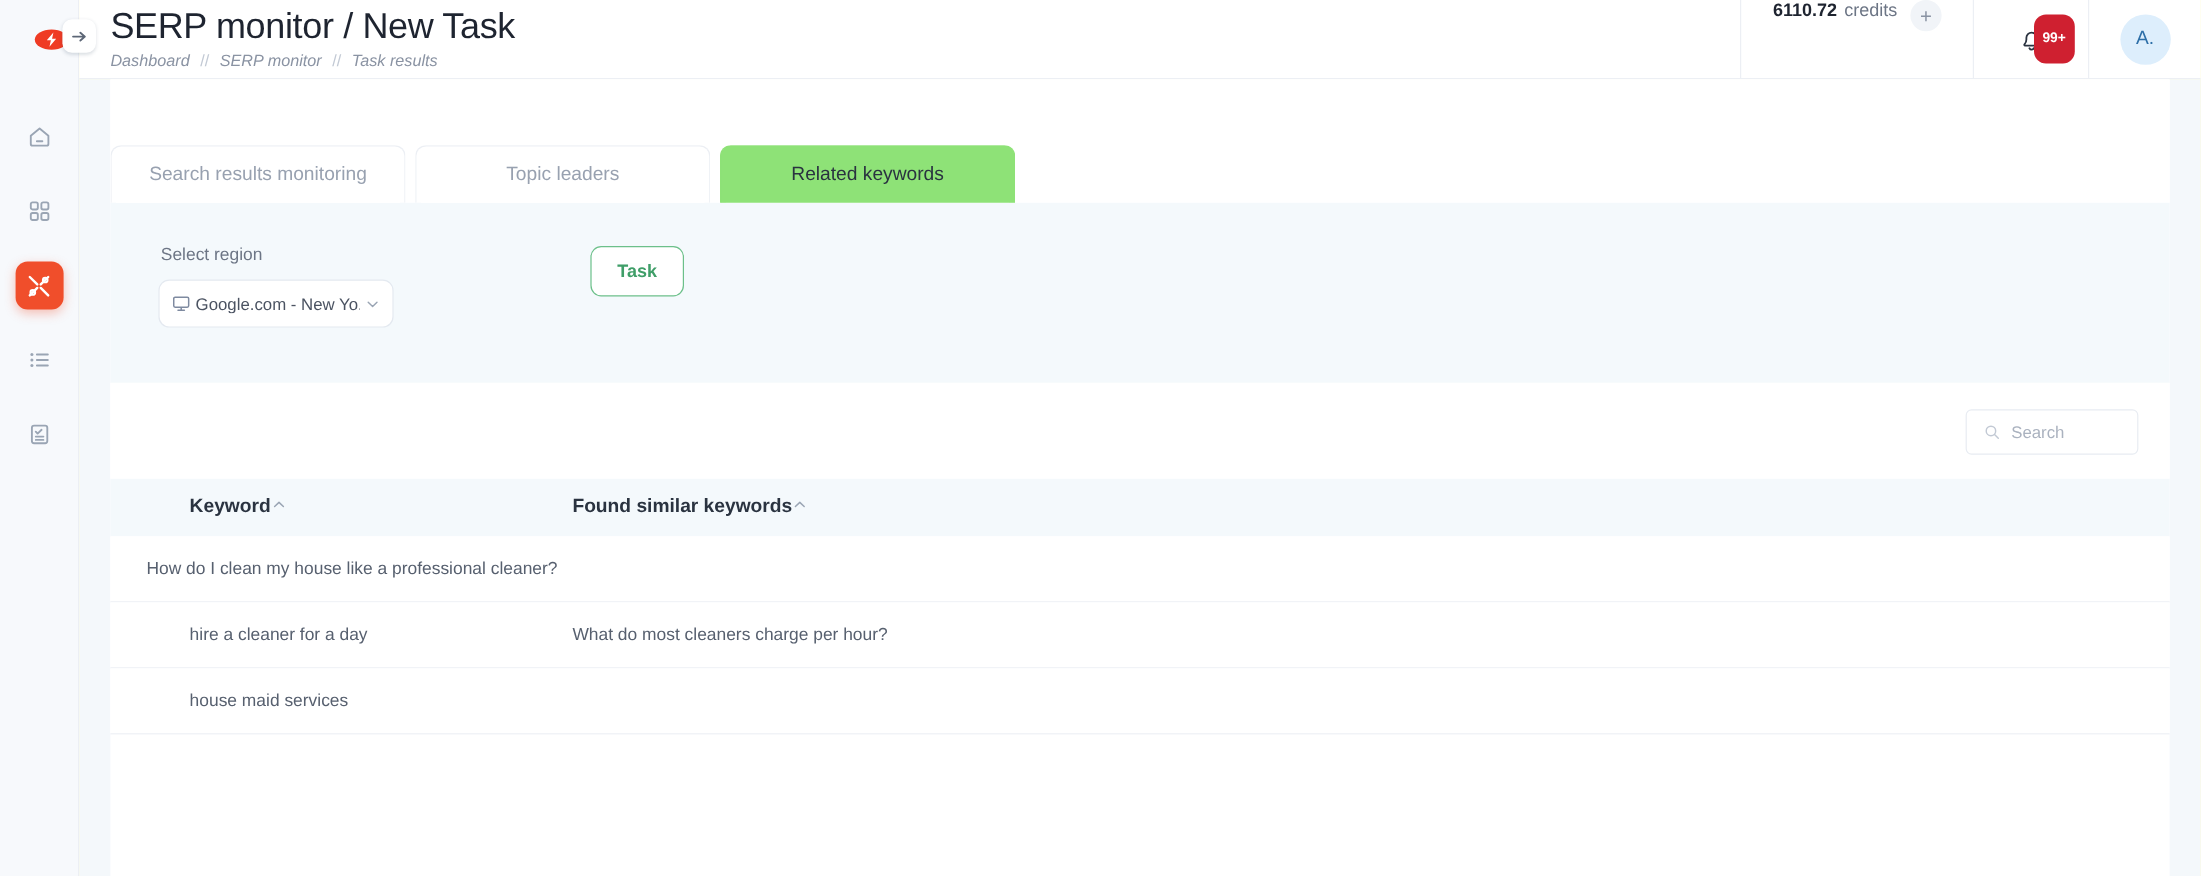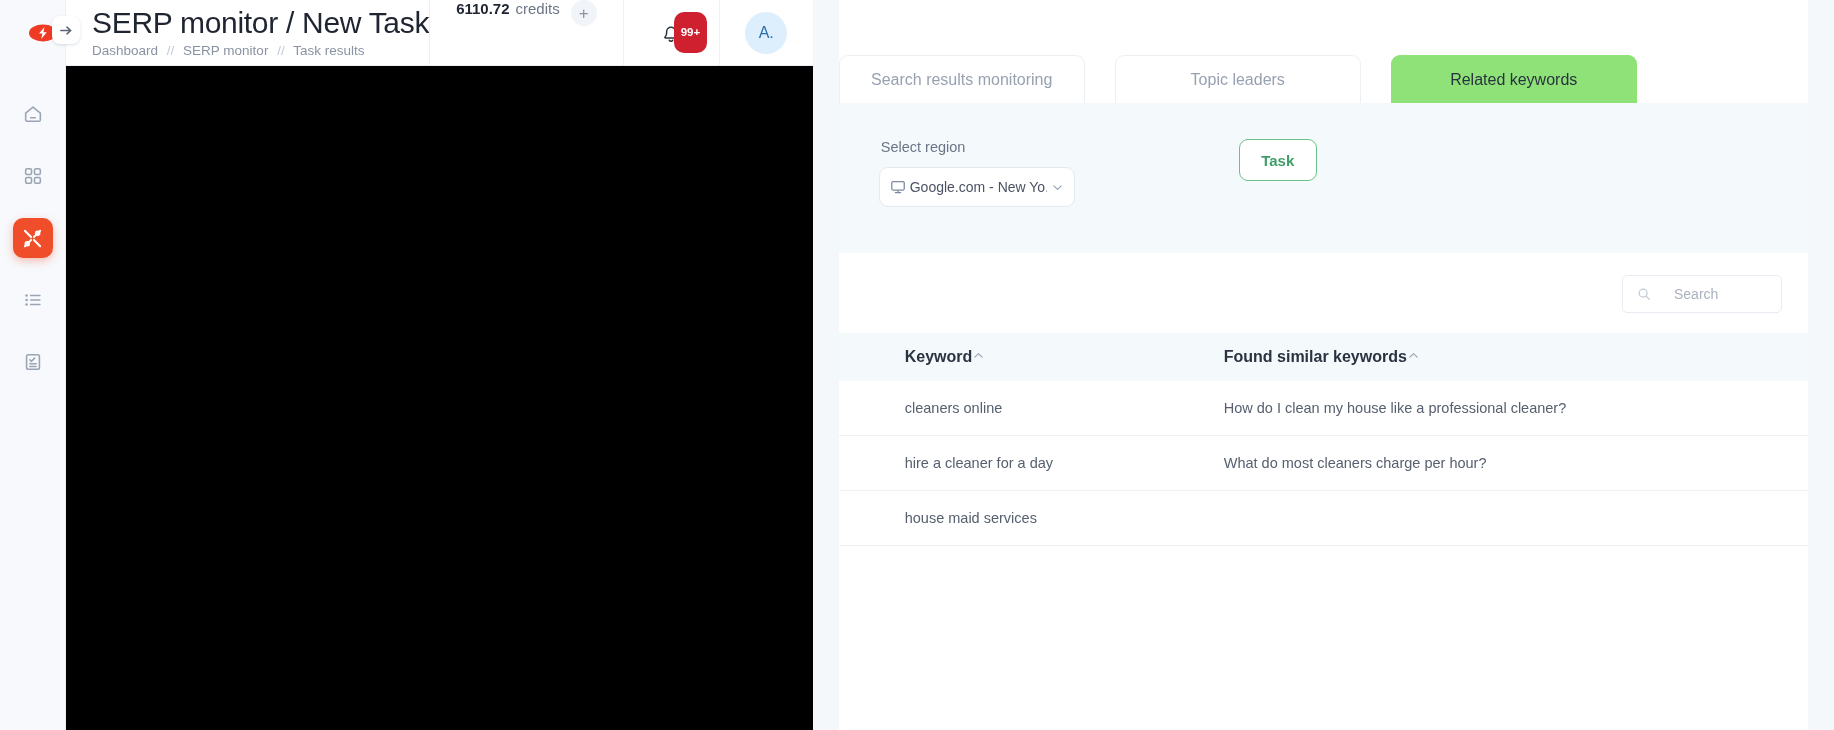--- a/index.html
+++ b/index.html
@@ -34,35 +34,35 @@
   }
   .rail-icons { margin-top: 28px; display: flex; flex-direction: column; gap: 22px; align-items: center; }
   .rail-btn {
     width: 40px; height: 40px; border-radius: 10px;
     display: flex; align-items: center; justify-content: center;
     color: #9aa5b4;
   }
   .rail-btn.active { background: #f04e2b; color: #ffffff; box-shadow: 0 3px 9px rgba(240,78,43,.35); }
 
   
-  .right { flex: 1; display: flex; flex-direction: row; min-width: 0; background: #000000; }
+  .right { flex: 1; display: flex; flex-direction: column; min-width: 0; background: #fef9c3; }
 
   
   .topbar {
     height: 66px; flex: 0 0 66px; display: flex; align-items: stretch;
     border-bottom: 1px solid #eceff4; background: #ffffff;
   }
   .titlewrap { flex: 1; padding-left: 26px; display: flex; flex-direction: column; justify-content: center; min-width: 0; }
   .page-title {
     font-size: 30px; font-weight: 400; color: #1e2430; letter-spacing: -.3px;
     line-height: 1.05; white-space: nowrap;
   }
   .crumbs { margin-top: 4px; font-size: 13.5px; color: #8a93a3; white-space: nowrap; }
   .crumbs .sep { color: #c2c9d4; margin: 0 5px; }
-  .crumbs .crumb { color: #8a93a3; }
+  .crumbs .crumb { color: #8a93a3; font-style: italic; }
 
   .credits-cell {
     display: flex; gap: 11px; padding: 0 26px;
     border-left: 1px solid #eceff4; flex: 0 0 auto;
   }
   .credits-num { font-size: 15px; font-weight: 700; color: #1e2430; }
   .credits-word { font-size: 15px; color: #6c7585; margin-left: -5px; }
   .plus-btn {
     width: 26px; height: 26px; border-radius: 50%; background: #f1f4f8;
     display: flex; align-items: center; justify-content: center;
@@ -88,21 +88,21 @@
   }
 
   
   .canvas { flex: 1; background: #f4f8fb; padding: 0; overflow: hidden; position: relative; }
   .panel {
     position: absolute; left: 26px; top: 0; right: 26px; bottom: -30px;
     background: #ffffff;
   }
 
   
-  .tabs { display: flex; padding: 55px 0 0 0; background: #ffffff; gap: 22px; }
+  .tabs { display: flex; padding: 55px 0 0 0; background: #ffffff; }
   .tab {
     width: 246px; height: 48px;
     border: 1px solid #eceff4; border-bottom: none;
     border-radius: 9px 9px 0 0;
     display: flex; align-items: center; justify-content: center;
     font-size: 16px; color: #98a1b0; background: #ffffff;
     margin-right: 8px;
   }
   .tab.active {
     background: #8ee277; color: #2a3340; border-color: #8ee277;
@@ -123,22 +123,22 @@
   .show-btn {
     margin-left: 164px; width: 78px; height: 42px;
     border: 1px solid #6cc08a; border-radius: 9px; background: #ffffff;
     color: #3f9e68; font-size: 15px; font-weight: 700;
     display: flex; align-items: center; justify-content: center;
   }
 
   
   .searchrow { background: #ffffff; padding: 22px 26px 20px 0; display: flex; justify-content: flex-end; }
   .search-box {
-    width: 160px; height: 38px; border: 1px solid #e8ecf2; border-radius: 5px;
-    display: flex; align-items: center; gap: 23px; padding: 0 14px;
+    width: 144px; height: 38px; border: 1px solid #e8ecf2; border-radius: 5px;
+    display: flex; align-items: center; gap: 9px; padding: 0 14px;
     font-size: 14px; color: #aab2bf; background: #ffffff;
   }
 
   
   .thead { background: #f4f9fc; display: flex; height: 48px; align-items: center; }
   .th { font-size: 16px; font-weight: 700; color: #2a3340; display: flex; align-items: center; gap: 0; }
   .col1 { flex: 0 0 355px; padding-left: 66px; }
   .col2 { flex: 1; padding-left: 30px; }
   .row { display: flex; align-items: center; height: 55px; border-bottom: 1px solid #eef1f5; background: #fff; }
   .td { font-size: 14.5px; color: #57606f; }
@@ -300,21 +300,20 @@
               <span>Found similar keywords</span>
               <span class="chev">
                 <svg width="13" height="13" viewBox="0 0 16 16">
                   <path d="M3.5 10 L8 5.7 L12.5 10" fill="none" stroke="#9aa5b4" stroke-width="1.5" stroke-linecap="round" stroke-linejoin="round"></path>
                 </svg>
               </span>
             </div>
           </div>
 
           <div class="row">
-            <div class="td col1">cleaners online</div>
             <div class="td col2">How do I clean my house like a professional cleaner?</div>
           </div>
           <div class="row">
             <div class="td col1">hire a cleaner for a day</div>
             <div class="td col2">What do most cleaners charge per hour?</div>
           </div>
           <div class="row">
             <div class="td col1">house maid services</div>
           </div>
         </div>

